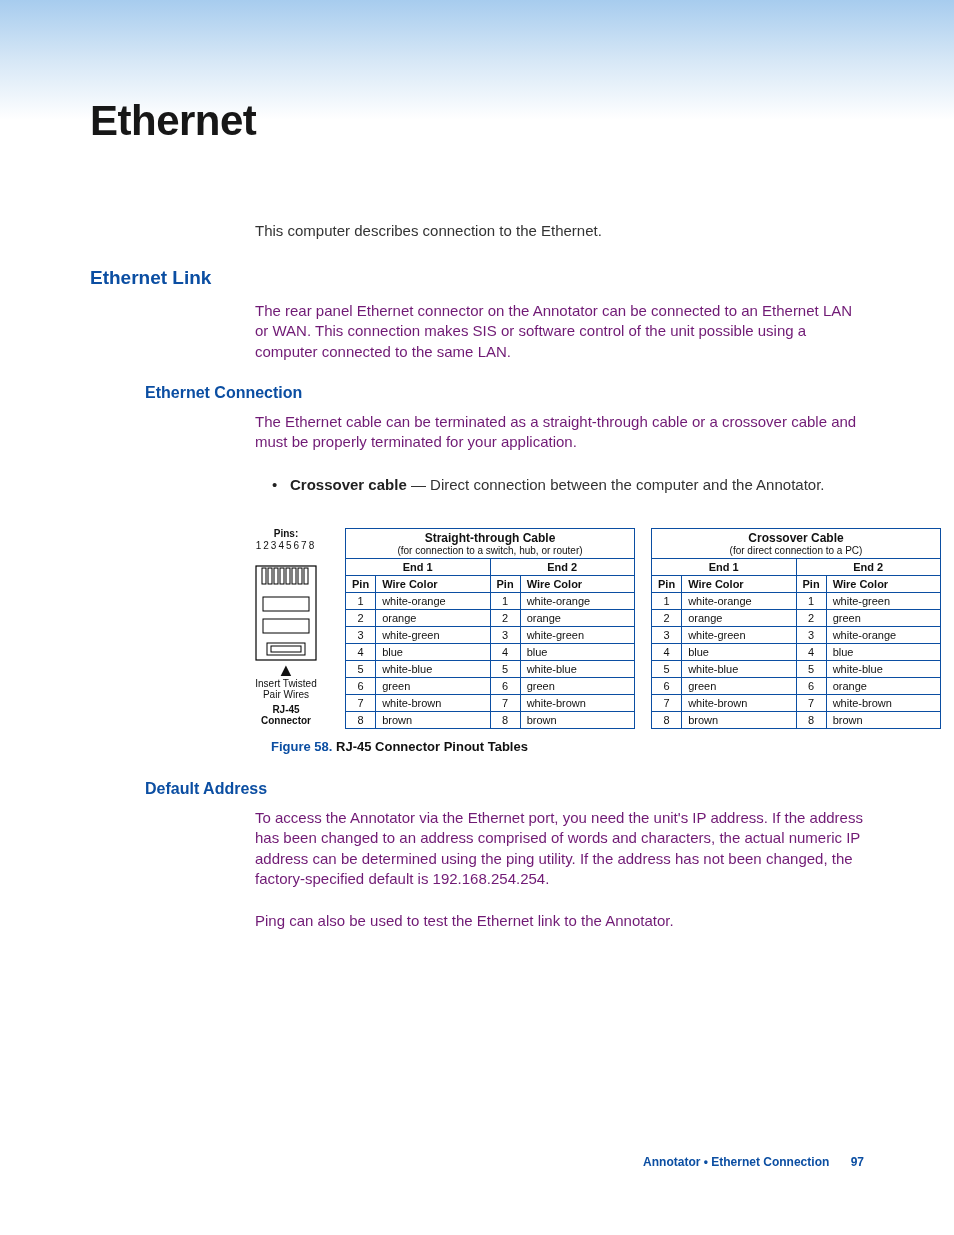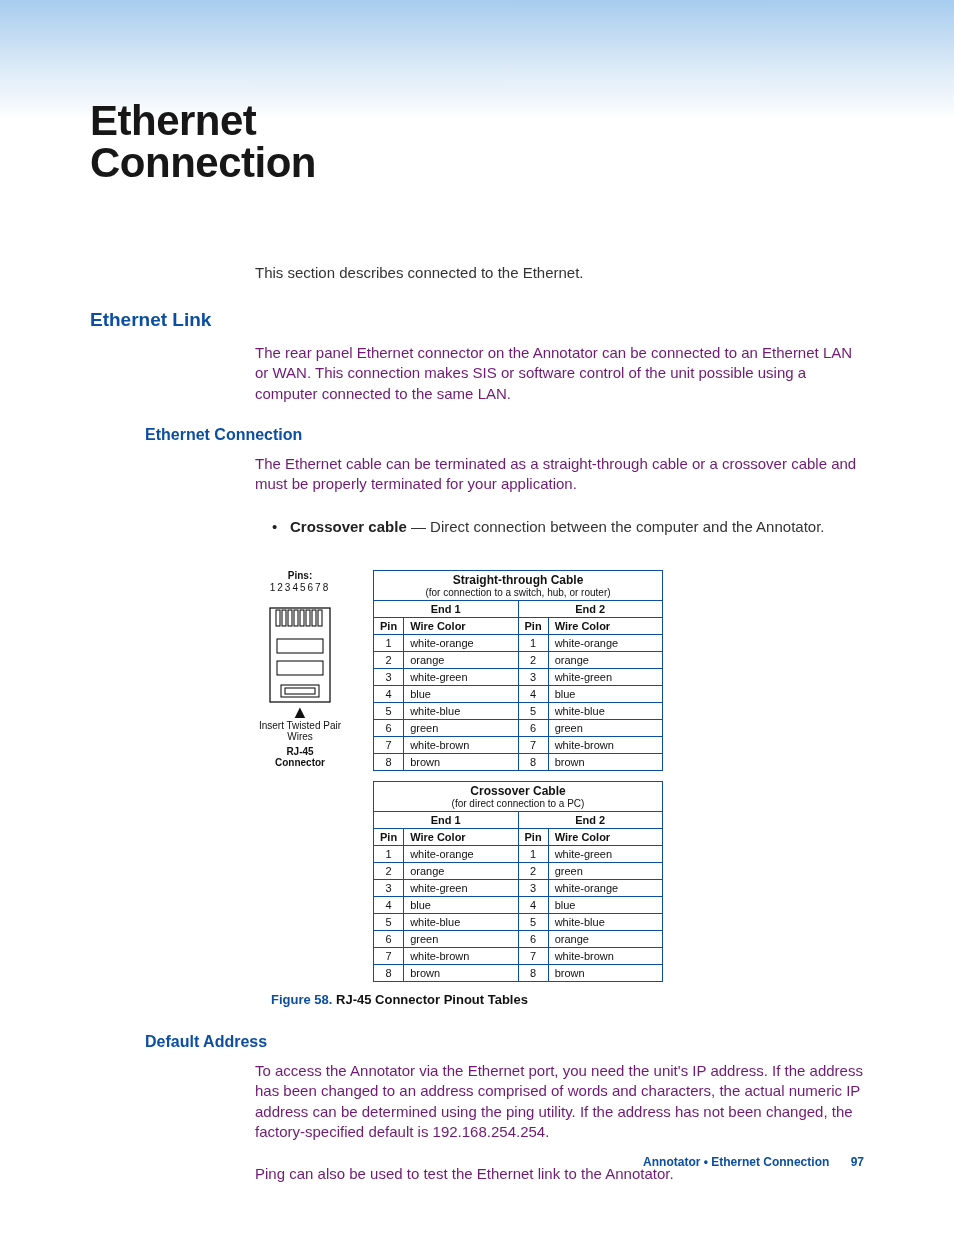--- a/index.html
+++ b/index.html
@@ -94,21 +94,21 @@
     color: #111;
   }
   .rj45-col .pins-label { font-weight: 700; margin-bottom: 1px; font-size:10px;}
   .rj45-col .pins-nums { font-size: 10px; letter-spacing: 2px; margin-bottom: 14px;}
   .rj45-svg { display:block; margin: 0 auto 4px auto;}
   .rj45-arrow { font-size: 18px; line-height: 0.6; margin: 2px 0;}
   .rj45-col .twist { font-size: 10px; line-height: 1.1;}
   .rj45-col .conn  { font-size: 10px; font-weight: 700; margin-top: 4px; line-height:1.1;}
 
   
-  .tables-col { display:flex; flex-direction:column; gap:10px; }
+  .tables-col { display:flex; flex-direction:row; gap:16px; }
   table.pinout {
     border-collapse: collapse;
     border: 1.5px solid #0b4ea2;
     font-size: 11px;
     color: #111;
     width: 290px;
   }
   table.pinout caption {
     caption-side: top;
     border: 1.5px solid #0b4ea2;
@@ -152,24 +152,23 @@
 </style>
 </head>
 <body>
 
 <div class="gradient-top"></div>
 
 <div class="page">
 
   <h1>
     <span>Ethernet</span><br>
-    <span>Connection</span>
   </h1>
 
-  <p class="intro">This section describes connected to the Ethernet.</p>
+  <p class="intro">This computer describes connection to the Ethernet.</p>
 
   <h2>Ethernet Link</h2>
   <p class="section-body">The rear panel Ethernet connector on the Annotator can be connected to an Ethernet LAN or WAN. This connection makes SIS or software control of the unit possible using a computer connected to the same LAN.</p>
 
   <h3>Ethernet Connection</h3>
   <p class="section-body">The Ethernet cable can be terminated as a straight-through cable or a crossover cable and must be properly terminated for your application.</p>
 
   <ul class="bullets">
     <li>
       <b>Crossover cable</b><span> — Direct connection between the computer and the Annotator.</span>

